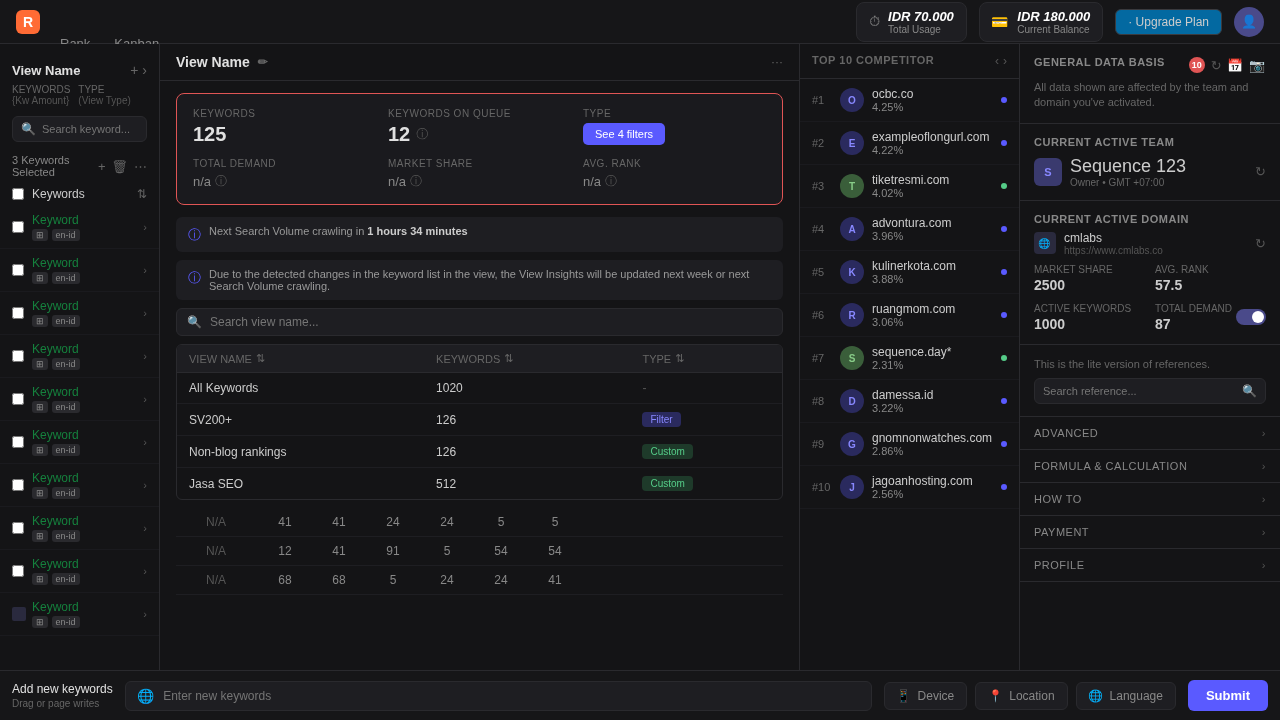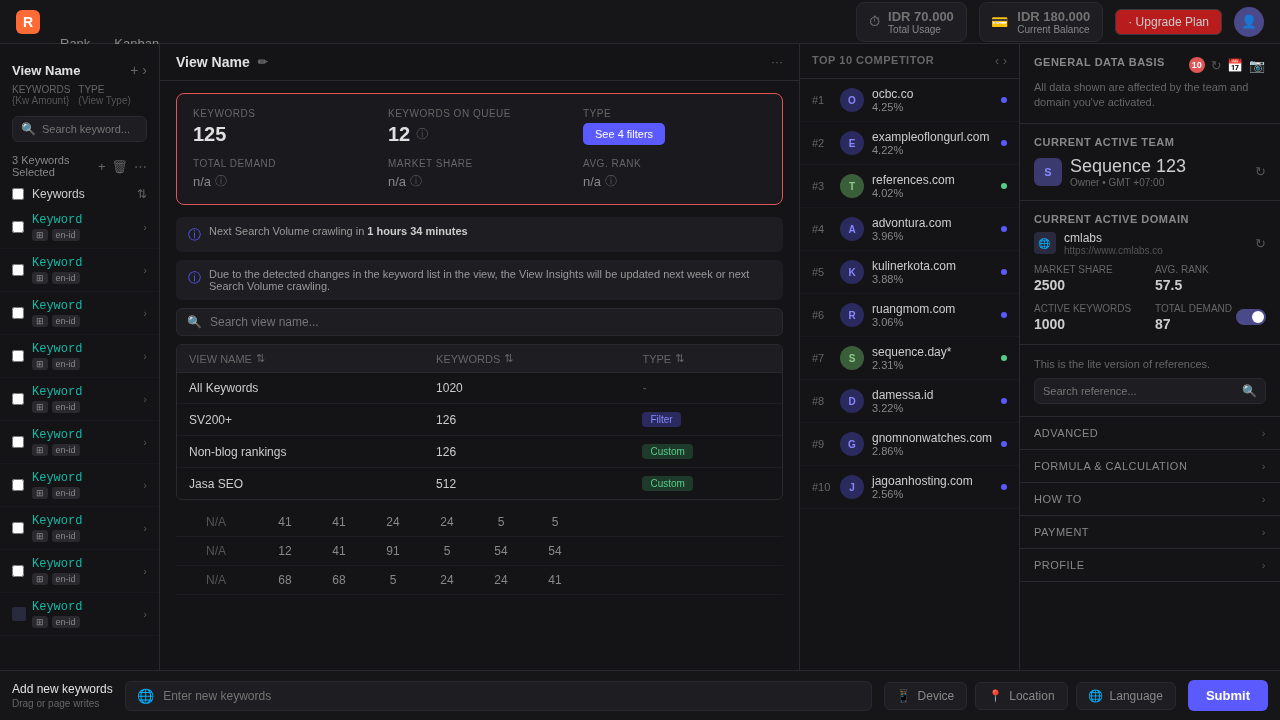--- a/index.html
+++ b/index.html
@@ -44,23 +44,23 @@
     .topbar-balance {
       display: flex; align-items: center; gap: 8px;
       background: #1e1e22;
       border: 1px solid #2a2a2e;
       border-radius: 8px;
       padding: 6px 12px;
       font-size: 12px;
     }
     .topbar-balance .icon { color: #888; font-size: 14px; }
     .balance-label { color: #888; font-size: 10px; }
-    .balance-amount { color: #737373; font-weight: 600; font-size: 13px; }
+    .balance-amount { color: #ffffff; font-weight: 600; font-size: 13px; font-style: italic; }
     .upgrade-btn {
-      background: #b91c1c;
+      background: #0369a1;
       border: 1px solid #3a3a3e;
       color: #ccc;
       border-radius: 6px;
       padding: 5px 12px;
       cursor: pointer;
       font-size: 12px;
     }
     .avatar {
       width: 30px; height: 30px;
       background: #4a4a8a;
@@ -139,25 +139,24 @@
       align-items: center;
       padding: 7px 12px;
       gap: 8px;
       cursor: pointer;
       border-bottom: 1px solid #1a1a1e;
     }
     .sidebar-kw-item input[type=checkbox] { width: 12px; height: 12px; accent-color: #6b6bff; }
     .sidebar-kw-item .kw-label {
       flex: 1;
       font-size: 12px;
-      color: #14b8a6;
+      color: #15803d;
       display: flex;
       align-items: center;
       justify-content: space-between;
-      font-family: Liberation Mono, monospace;
     }
     .sidebar-kw-item .kw-sub {
       display: flex; gap: 4px; margin-top: 2px;
     }
     .kw-sub-icon {
       background: #2a2a2e;
       border-radius: 3px;
       padding: 1px 4px;
       font-size: 9px;
       color: #888;
@@ -893,21 +892,21 @@
         <div class="competitor-info">
           <div class="competitor-domain">exampleoflongurl.com</div>
           <div class="competitor-pct">4.22%</div>
         </div>
         <div class="competitor-indicator"></div>
       </div>
       <div class="competitor-item">
         <span class="competitor-rank">#3</span>
         <div class="competitor-avatar" style="background:#3a5e3a;color:#88cc88;">T</div>
         <div class="competitor-info">
-          <div class="competitor-domain">references.com</div>
+          <div class="competitor-domain">tiketresmi.com</div>
           <div class="competitor-pct">4.02%</div>
         </div>
         <div class="competitor-indicator" style="background:#55cc88;"></div>
       </div>
       <div class="competitor-item">
         <span class="competitor-rank">#4</span>
         <div class="competitor-avatar">A</div>
         <div class="competitor-info">
           <div class="competitor-domain">advontura.com</div>
           <div class="competitor-pct">3.96%</div>

